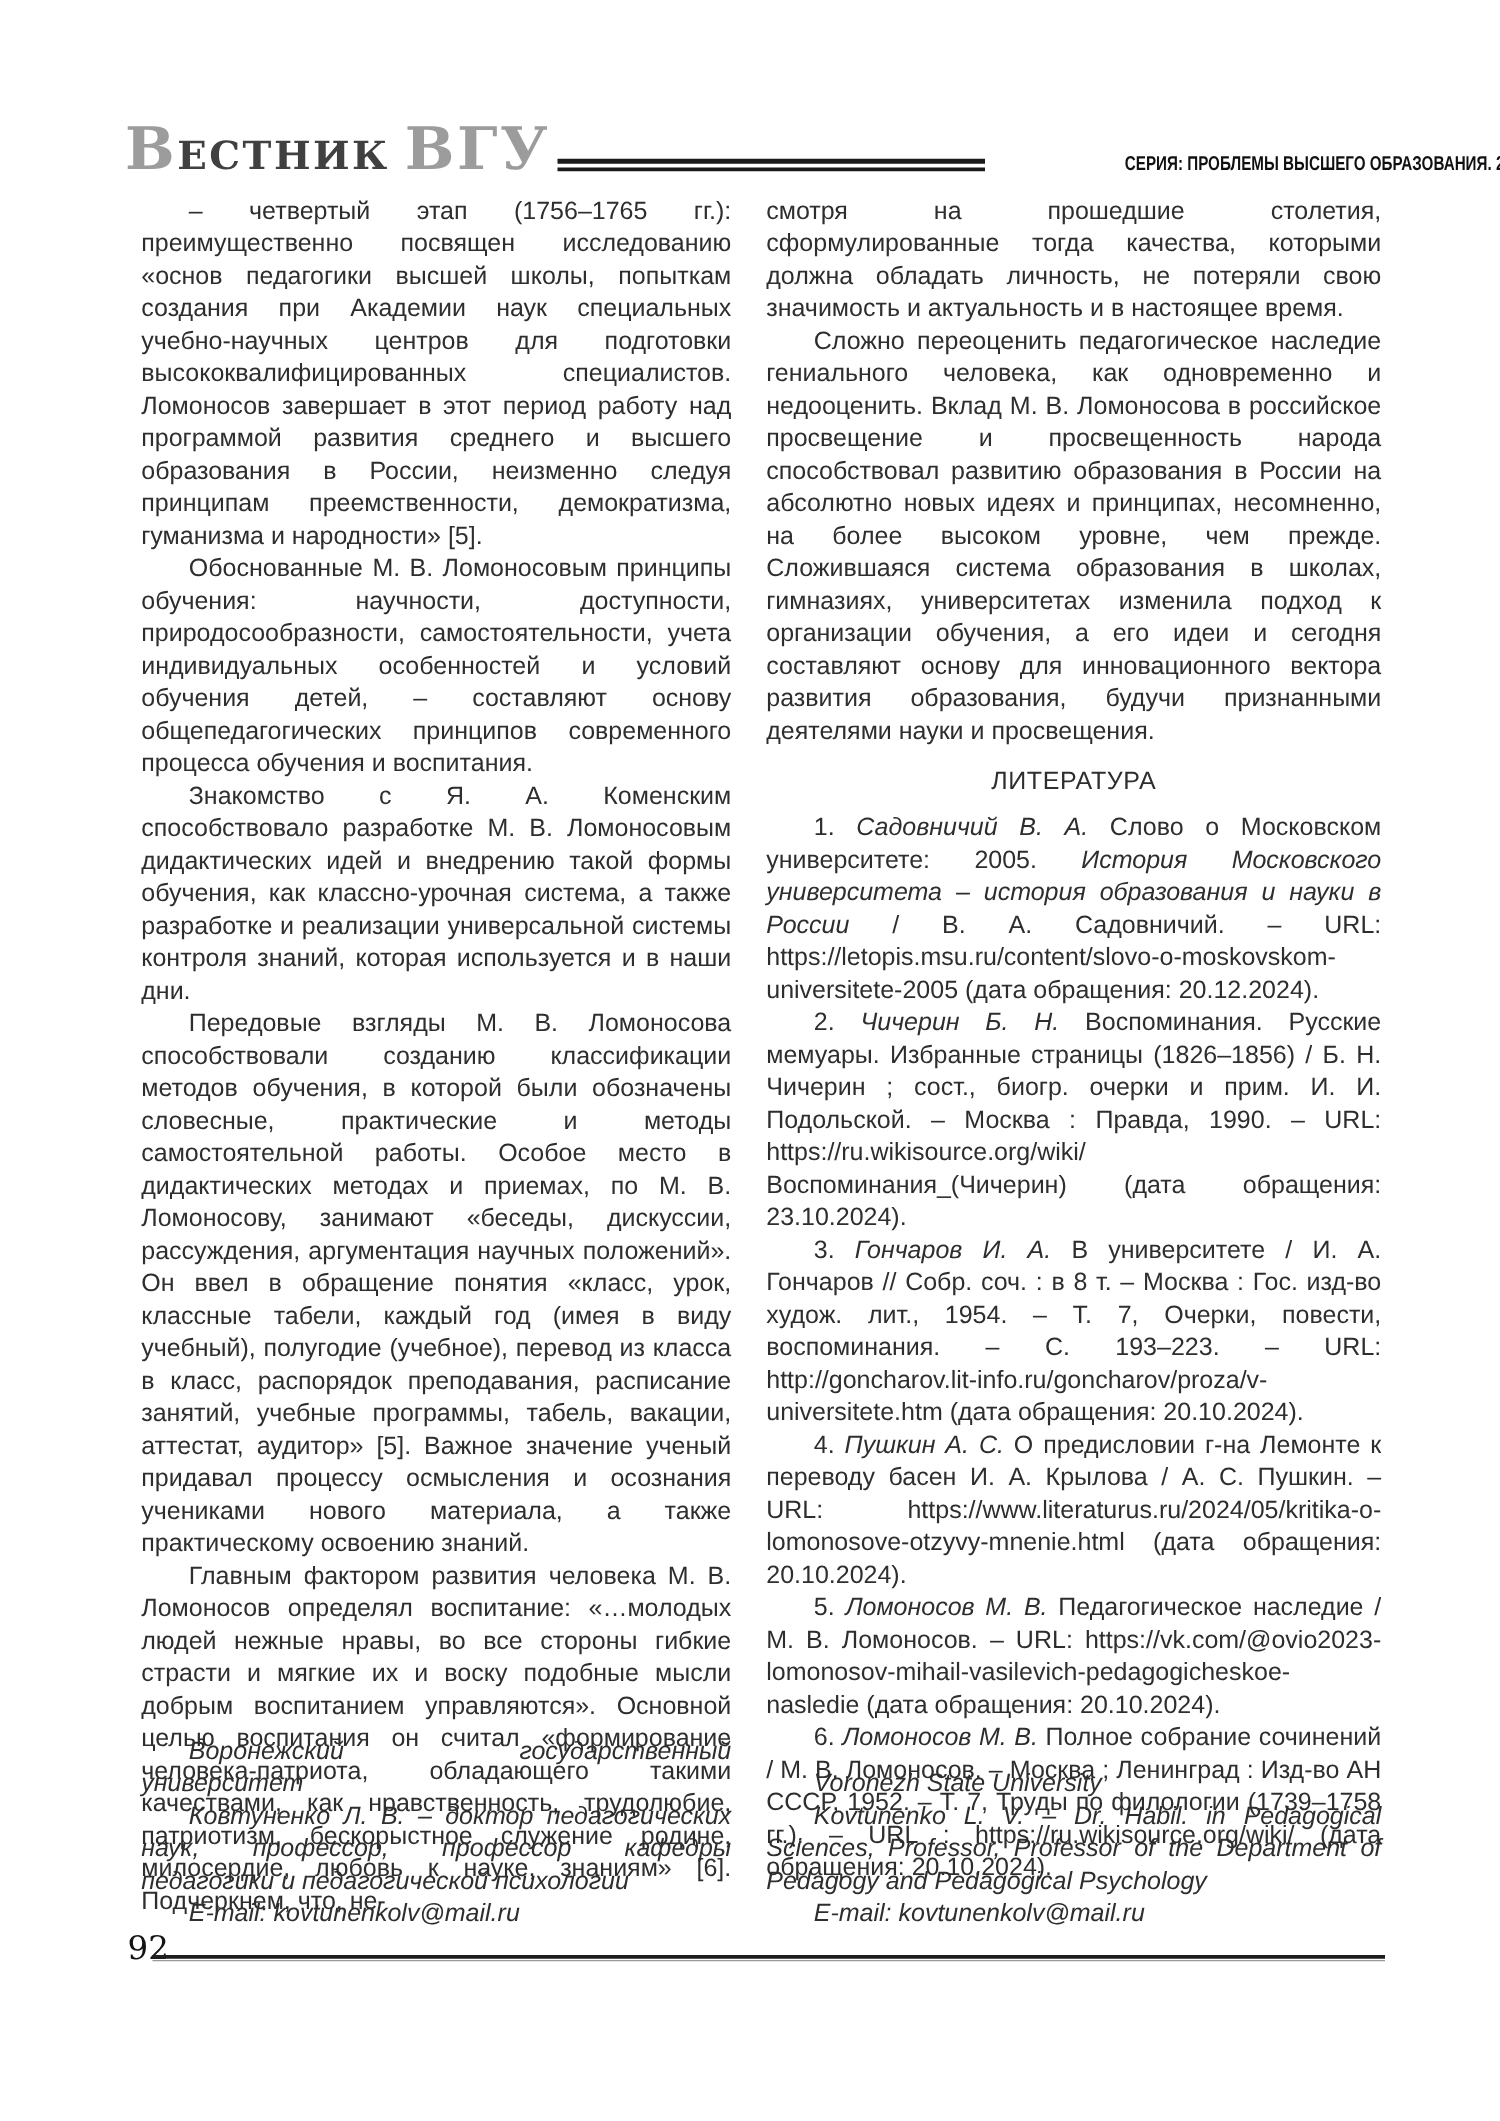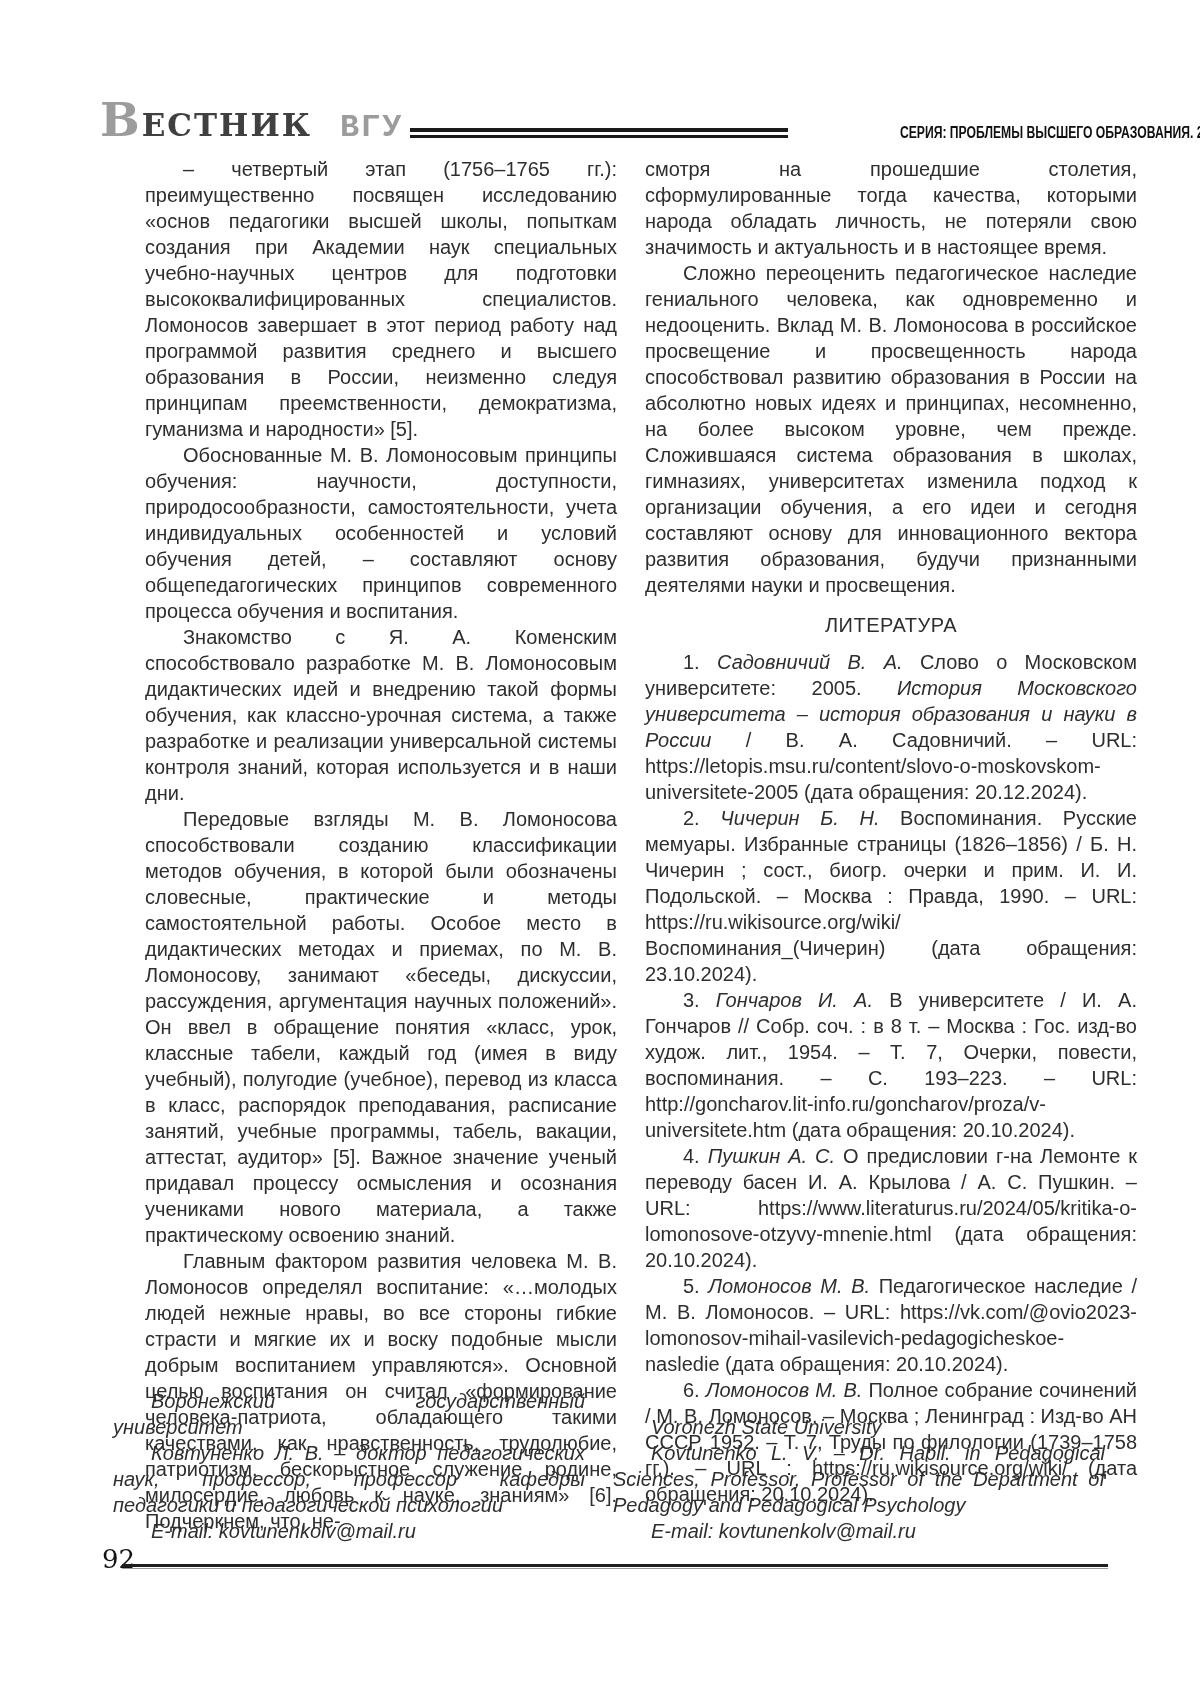--- a/index.html
+++ b/index.html
@@ -13,35 +13,35 @@
   .header {
     position:absolute; top:96px; left:100px; width:1008px;
     display:flex; align-items:flex-end;
   }
   .logo {
     font-family:"DejaVu Serif", serif; font-weight:bold;
     white-space:nowrap; line-height:1; letter-spacing:2px;
   }
   .logo .cap   { font-size:47px; color:#9c9c9c; }
   .logo .rest  { font-size:31px; color:#404040; }
-  .logo .vgu   { font-size:32px; color:#9c9c9c; margin-left:28px;font-family:Liberation Mono, monospace; }
+  .logo .vgu   { font-size:47px; color:#9c9c9c; margin-left:12px; }
   .header-rule {
     flex:1; height:10px; margin:0 0 6px 6px;
     border-top:4px solid #1a1a1a; border-bottom:3px solid #1a1a1a;
   }
   .series-wrap { width:320px; display:flex; justify-content:flex-start; overflow:visible; }
   .series {
     font-size:16px; font-weight:bold; color:#101010; white-space:nowrap;
     transform:scaleX(0.76); transform-origin:100% 100%; margin-bottom:2px;
   }
 
   
   .content {
     position:absolute; top:156px; left:113px; width:992px;
-    display:flex; gap:28px;margin-left:32px;
+    display:flex; gap:28px;
   }
   .col-left  { width:472px; }
   .col-right { width:492px; }
   .para {
     font-size:20px; line-height:26px; text-align:justify;
     text-indent:38px; hyphens:auto;
   }
   .para.no-indent { text-indent:0; }
   .ref { overflow-wrap:anywhere; }
   .ref i { font-style:italic; }
@@ -87,21 +87,21 @@
     <div>
         <p class="para">– четвертый этап (1756–1765 гг.): преимущественно посвящен исследованию «основ педагогики высшей школы, попыткам создания при Академии наук специальных учебно-научных центров для подготовки высококвалифицированных специалистов. Ломоносов завершает в этот период работу над программой развития среднего и высшего образования в России, неизменно следуя принципам преемственности, демократизма, гуманизма и народности» [5].</p>
         <p class="para">Обоснованные М. В. Ломоносовым принципы обучения: научности, доступности, природосообразности, самостоятельности, учета индивидуальных особенностей и условий обучения детей, – составляют основу общепедагогических принципов современного процесса обучения и воспитания.</p>
         <p class="para">Знакомство с Я. А. Коменским способствовало разработке М. В. Ломоносовым дидактических идей и внедрению такой формы обучения, как классно-урочная система, а также разработке и реализации универсальной системы контроля знаний, которая используется и в наши дни.</p>
         <p class="para">Передовые взгляды М. В. Ломоносова способствовали созданию классификации методов обучения, в которой были обозначены словесные, практические и методы самостоятельной работы. Особое место в дидактических методах и приемах, по М. В. Ломоносову, занимают «беседы, дискуссии, рассуждения, аргументация научных положений». Он ввел в обращение понятия «класс, урок, классные табели, каждый год (имея в виду учебный), полугодие (учебное), перевод из класса в класс, распорядок преподавания, расписание занятий, учебные программы, табель, вакации, аттестат, аудитор» [5]. Важное значение ученый придавал процессу осмысления и осознания учениками нового материала, а также практическому освоению знаний.</p>
         <p class="para">Главным фактором развития человека М. В. Ломоносов определял воспитание: «…молодых людей нежные нравы, во все стороны гибкие страсти и мягкие их и воску подобные мысли добрым воспитанием управляются». Основной целью воспитания он считал «формирование человека-патриота, обладающего такими качествами, как нравственность, трудолюбие, патриотизм, бескорыстное служение родине, милосердие, любовь к науке, знаниям» [6]. Подчеркнем, что, не-</p>
       </div>
   </div>
   <div class="col-right">
     <div>
-        <p class="para no-indent">смотря на прошедшие столетия, сформулированные тогда качества, которыми народа обладать личность, не потеряли свою значимость и актуальность и в настоящее время.</p>
+        <p class="para no-indent">смотря на прошедшие столетия, сформулированные тогда качества, которыми должна обладать личность, не потеряли свою значимость и актуальность и в настоящее время.</p>
         <p class="para">Сложно переоценить педагогическое наследие гениального человека, как одновременно и недооценить. Вклад М. В. Ломоносова в российское просвещение и просвещенность народа способствовал развитию образования в России на абсолютно новых идеях и принципах, несомненно, на более высоком уровне, чем прежде. Сложившаяся система образования в школах, гимназиях, университетах изменила подход к организации обучения, а его идеи и сегодня составляют основу для инновационного вектора развития образования, будучи признанными деятелями науки и просвещения.</p>
       </div>
     <h3 class="lit-heading">ЛИТЕРАТУРА</h3>
     <div>
         <p class="para ref"><span>1. </span><i>Садовничий В. А.</i><span> Слово о Московском университете: 2005. </span><i>История Московского университета – история образования и науки в России</i><span> / В. А. Садовничий. – URL: https://letopis.msu.ru/content/slovo-o-moskovskom-universitete-2005 (дата обращения: 20.12.2024).</span></p>
         <p class="para ref"><span>2. </span><i>Чичерин Б. Н.</i><span> Воспоминания. Русские мемуары. Избранные страницы (1826–1856) / Б. Н. Чичерин ; сост., биогр. очерки и прим. И. И. Подольской. – Москва : Правда, 1990. – URL: https://ru.wikisource.org/wiki/Воспоминания_(Чичерин) (дата обращения: 23.10.2024).</span></p>
         <p class="para ref"><span>3. </span><i>Гончаров И. А.</i><span> В университете / И. А. Гончаров // Собр. соч. : в 8 т. – Москва : Гос. изд-во худож. лит., 1954. – Т. 7, Очерки, повести, воспоминания. – С. 193–223. – URL: http://goncharov.lit-info.ru/goncharov/proza/v-universitete.htm (дата обращения: 20.10.2024).</span></p>
         <p class="para ref"><span>4. </span><i>Пушкин А. С.</i><span> О предисловии г-на Лемонте к переводу басен И. А. Крылова / А. С. Пушкин. – URL: https://www.literaturus.ru/2024/05/kritika-o-lomonosove-otzyvy-mnenie.html (дата обращения: 20.10.2024).</span></p>
         <p class="para ref"><span>5. </span><i>Ломоносов М. В.</i><span> Педагогическое наследие / М. В. Ломоносов. – URL: https://vk.com/@ovio2023-lomonosov-mihail-vasilevich-pedagogicheskoe-nasledie (дата обращения: 20.10.2024).</span></p>
         <p class="para ref"><span>6. </span><i>Ломоносов М. В.</i><span> Полное собрание сочинений / М. В. Ломоносов. – Москва ; Ленинград : Изд-во АН СССР, 1952. – Т. 7, Труды по филологии (1739–1758 гг.). – URL : https://ru.wikisource.org/wiki/ (дата обращения: 20.10.2024).</span></p>

